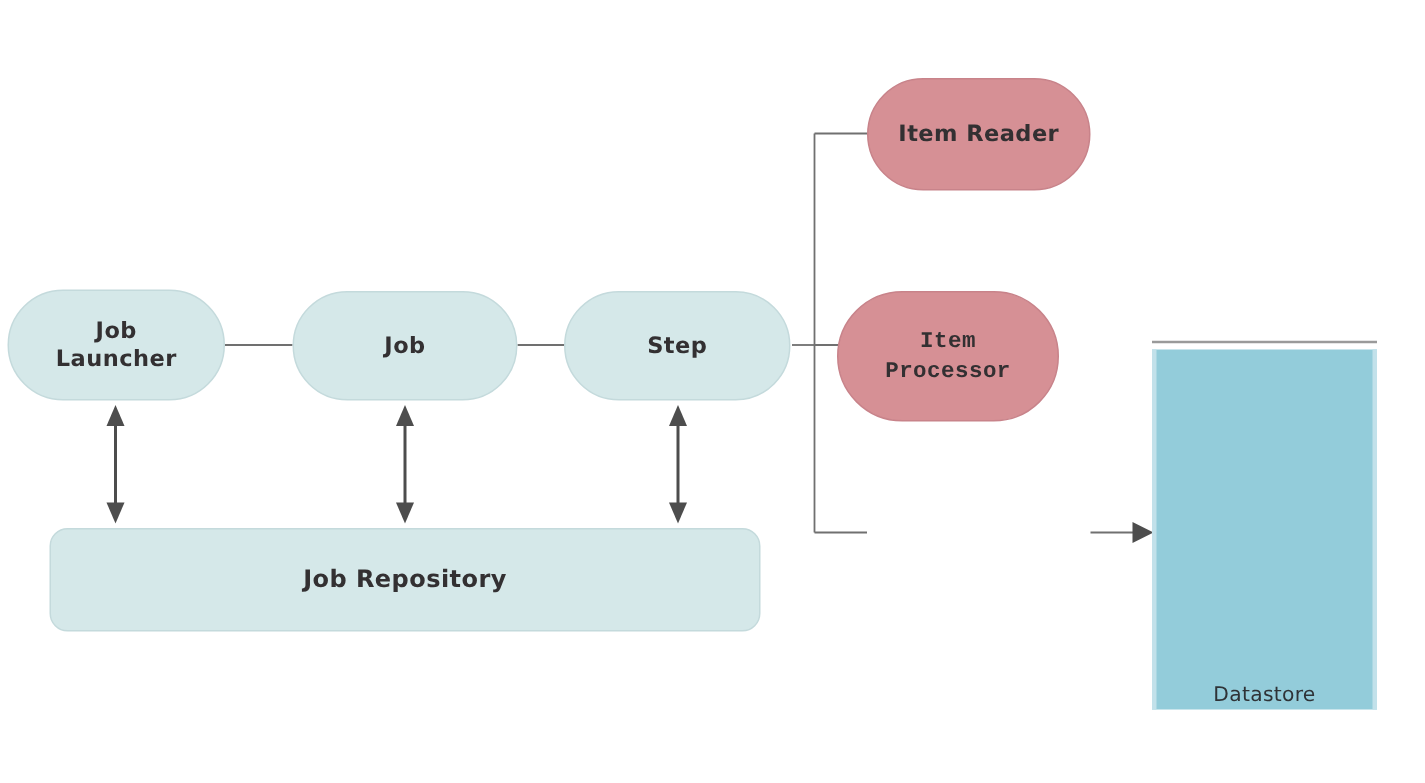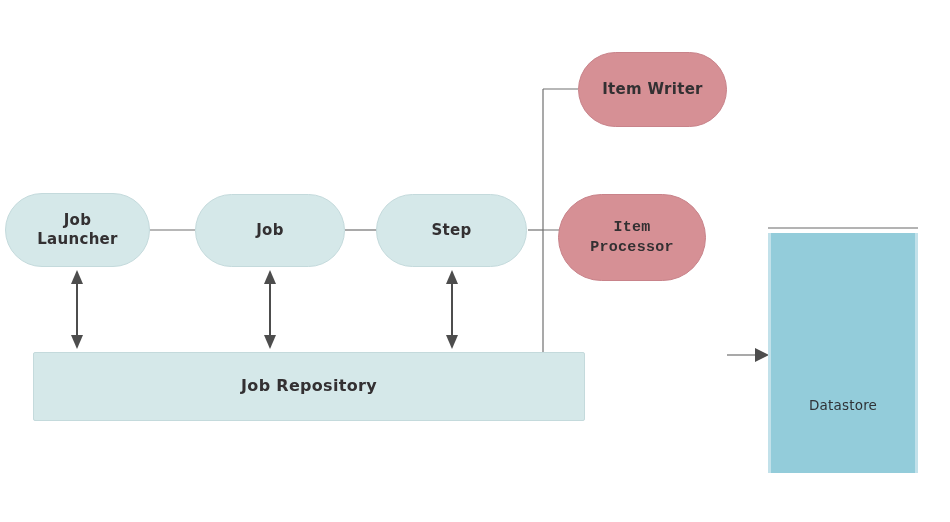--- a/index.html
+++ b/index.html
@@ -69,32 +69,32 @@
     line-height: 1.3;
     letter-spacing: 0.3px;
   }
   #node-job-launcher { left: 5px;   top: 193px; width: 145px; height: 74px; }
   #node-job          { left: 195px; top: 194px; width: 150px; height: 73px; }
   #node-step         { left: 376px; top: 194px; width: 151px; height: 73px; }
   #node-item-reader    { left: 578px; top: 52px;  width: 149px; height: 75px; }
   #node-item-processor { left: 558px; top: 194px; width: 148px; height: 87px; font-family: Liberation Mono, monospace; }
   #node-item-writer    { left: 578px; top: 319px; width: 149px; height: 72px; }
   #node-job-repository {
-    left: 33px; top: 352px; width: 552px; height: 69px;
-    border-radius: 2px;
+    left: 33px; top: 352px; width: 474px; height: 69px;
+    border-radius: 12px;
   }
   #node-job-repository .node-label {
     font-size: 16px;
   }
   #node-datastore {
     left: 768px; top: 233px; width: 150px; height: 240px;
     background: var(--datastore-fill, #93ccda);
     border-left: 3px solid #c2e1ea;
     border-right: 3px solid #c2e1ea;
-    align-items: center;
+    align-items: flex-end;
     padding-top: 105px;
   }
   #node-datastore .node-label {
     font-weight: normal;
     font-size: 13.5px;
     letter-spacing: 0.2px;
     color: #2f3337;
   }
 </style>
 </head>
@@ -145,21 +145,21 @@
 
   <div class="node pill teal" id="node-job">
     <span class="node-label">Job</span>
   </div>
 
   <div class="node pill teal" id="node-step">
     <span class="node-label">Step</span>
   </div>
 
   <div class="node pill pink" id="node-item-reader">
-    <span class="node-label">Item Writer</span>
+    <span class="node-label">Item Reader</span>
   </div>
 
   <div class="node pill pink" id="node-item-processor">
     <span class="node-label">Item
 Processor</span>
   </div>
 
 
   <div class="node teal" id="node-job-repository">
     <span class="node-label">Job Repository</span>

